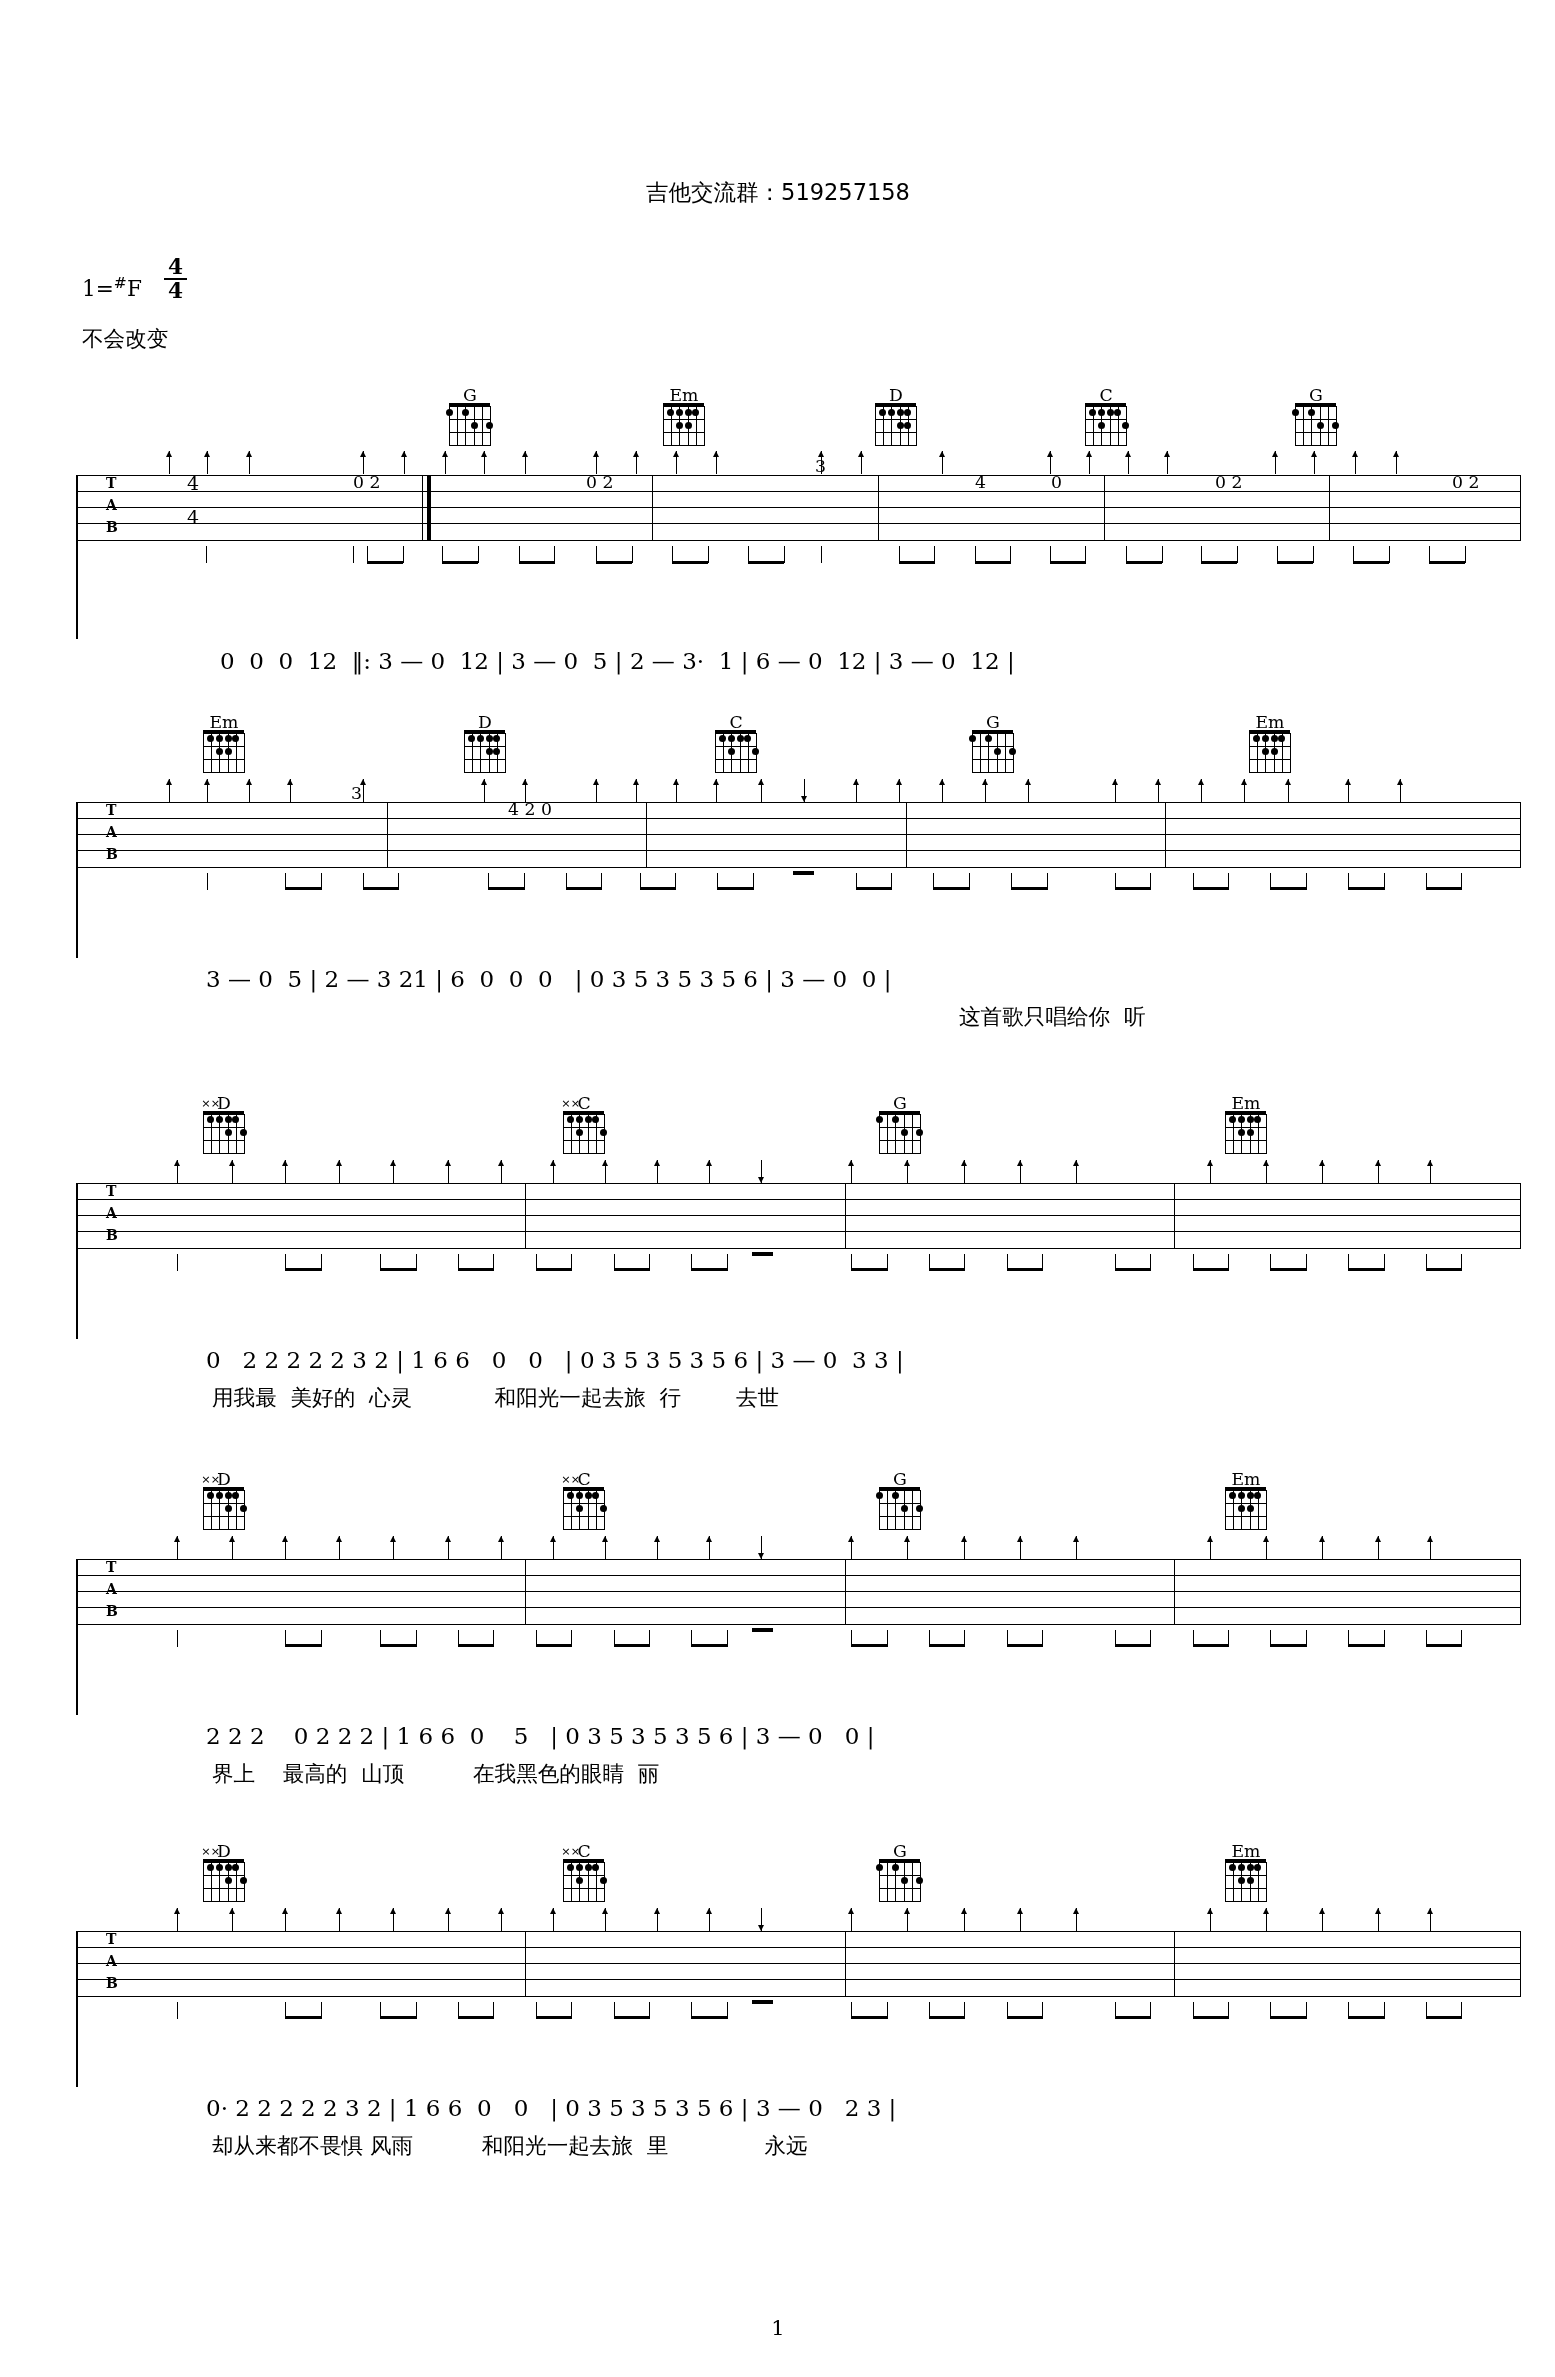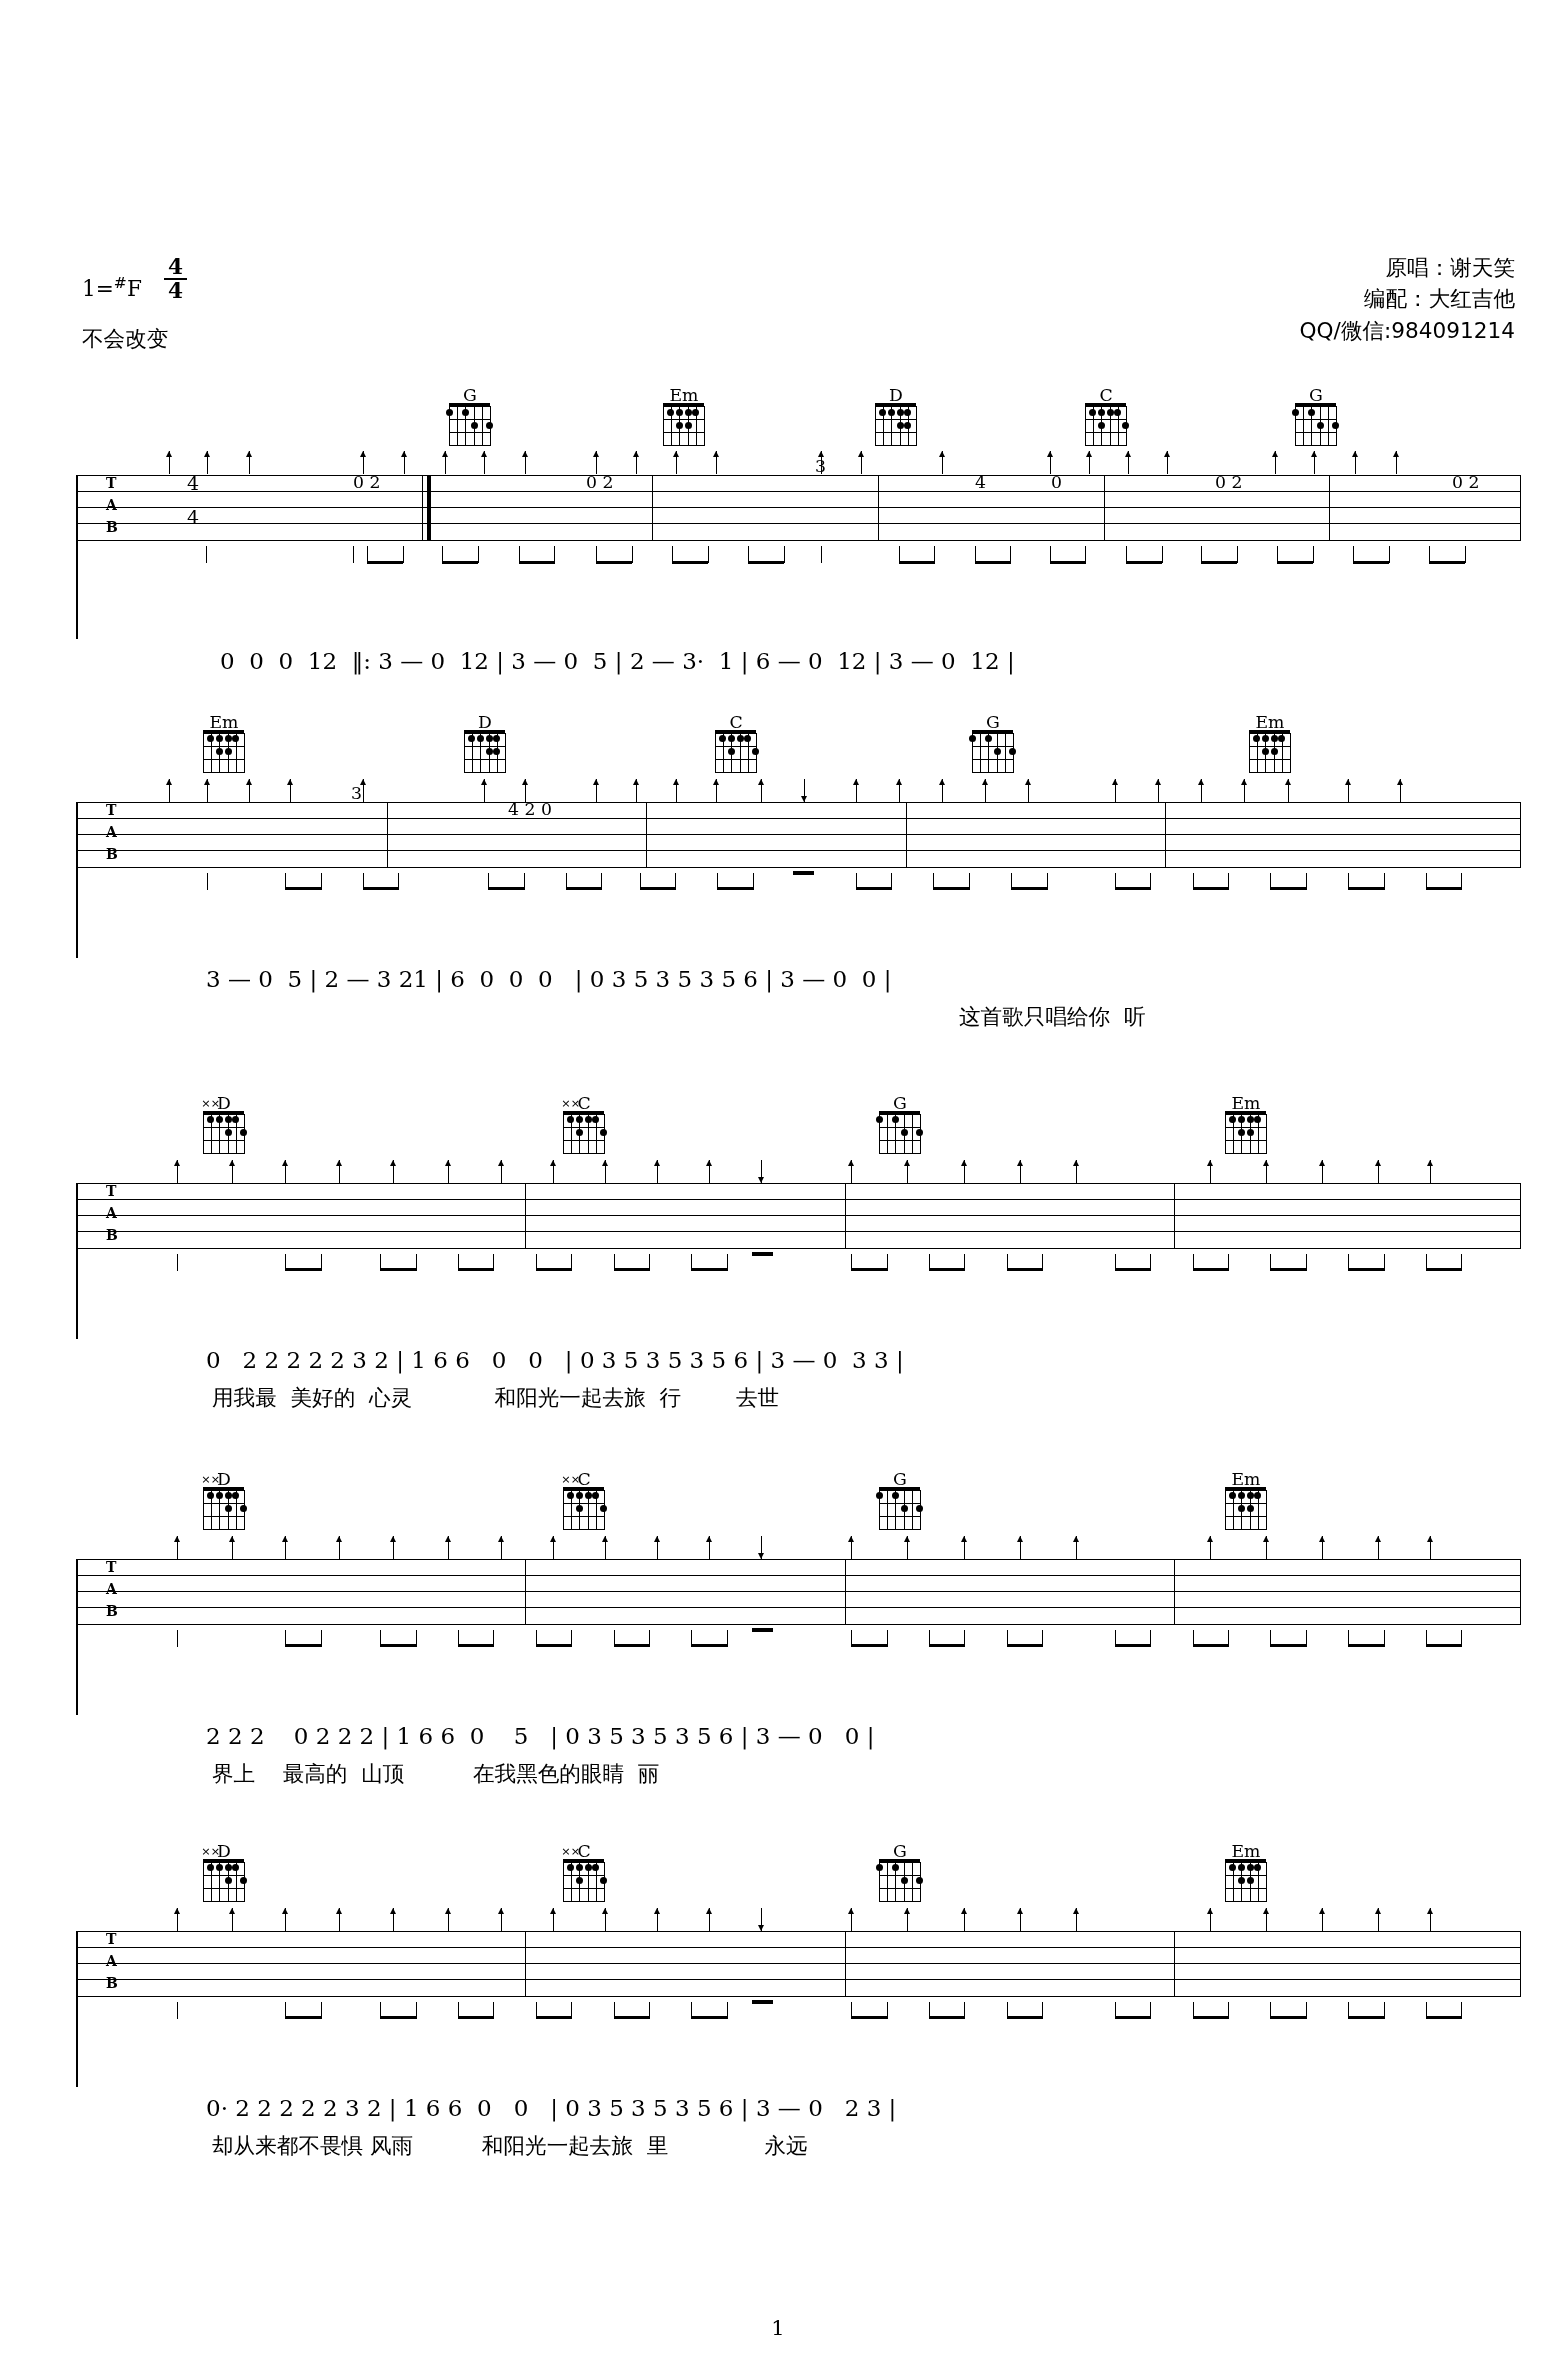--- a/index.html
+++ b/index.html
@@ -60,36 +60,32 @@
   .numline{position:absolute;left:0;width:1556px;font-family:"DejaVu Serif",serif;font-size:23px;letter-spacing:0;white-space:pre;}
   .lyricline{position:absolute;left:0;width:1556px;font-family:"DejaVu Sans",sans-serif;font-size:21.6px;white-space:pre;}
 
   .digits{position:absolute;font-family:"DejaVu Serif",serif;font-size:24px;white-space:pre;}
 </style>
 </head>
 <body>
 
 <div class="sheet">
 
+  <div class="subtitle">吉他交流群：519257158</div>
 
   <div class="keyblock">
     <span>1=</span><span class="sharp">#</span><span>F</span>
     <span class="timesig">
       <i>4</i>
       <span class="bar"></span>
       <i>4</i>
     </span>
   </div>
   <div class="tuning">不会改变</div>
 
-  <div class="credits">
-    <div>原唱：谢天笑</div>
-    <div>编配：大红吉他</div>
-    <div>QQ/微信:984091214</div>
-  </div>
 
   <div class="system" style="top:380px;">
 
     <div class="chord" style="left:443px;top:26px;">
       <div class="cname">G</div>
       <div class="grid">
         <div class="nut"></div>
         <div class="v" style="left:0;"></div>
           <div class="v" style="left:7.8px;"></div>
           <div class="v" style="left:16.4px;"></div>

